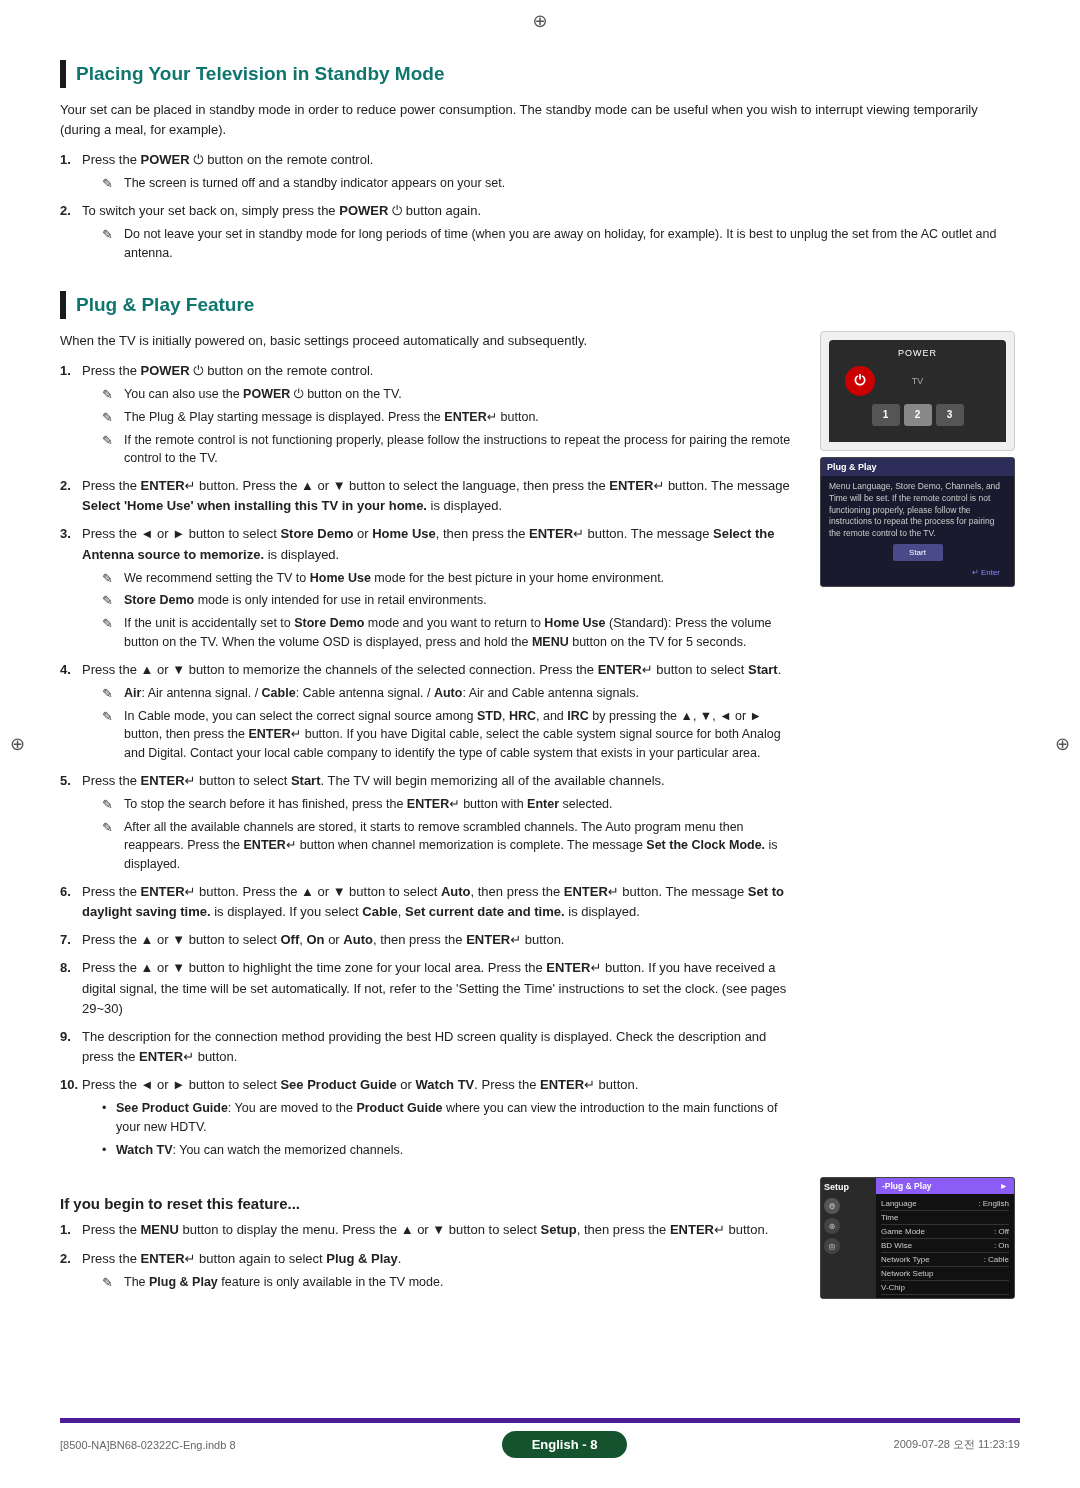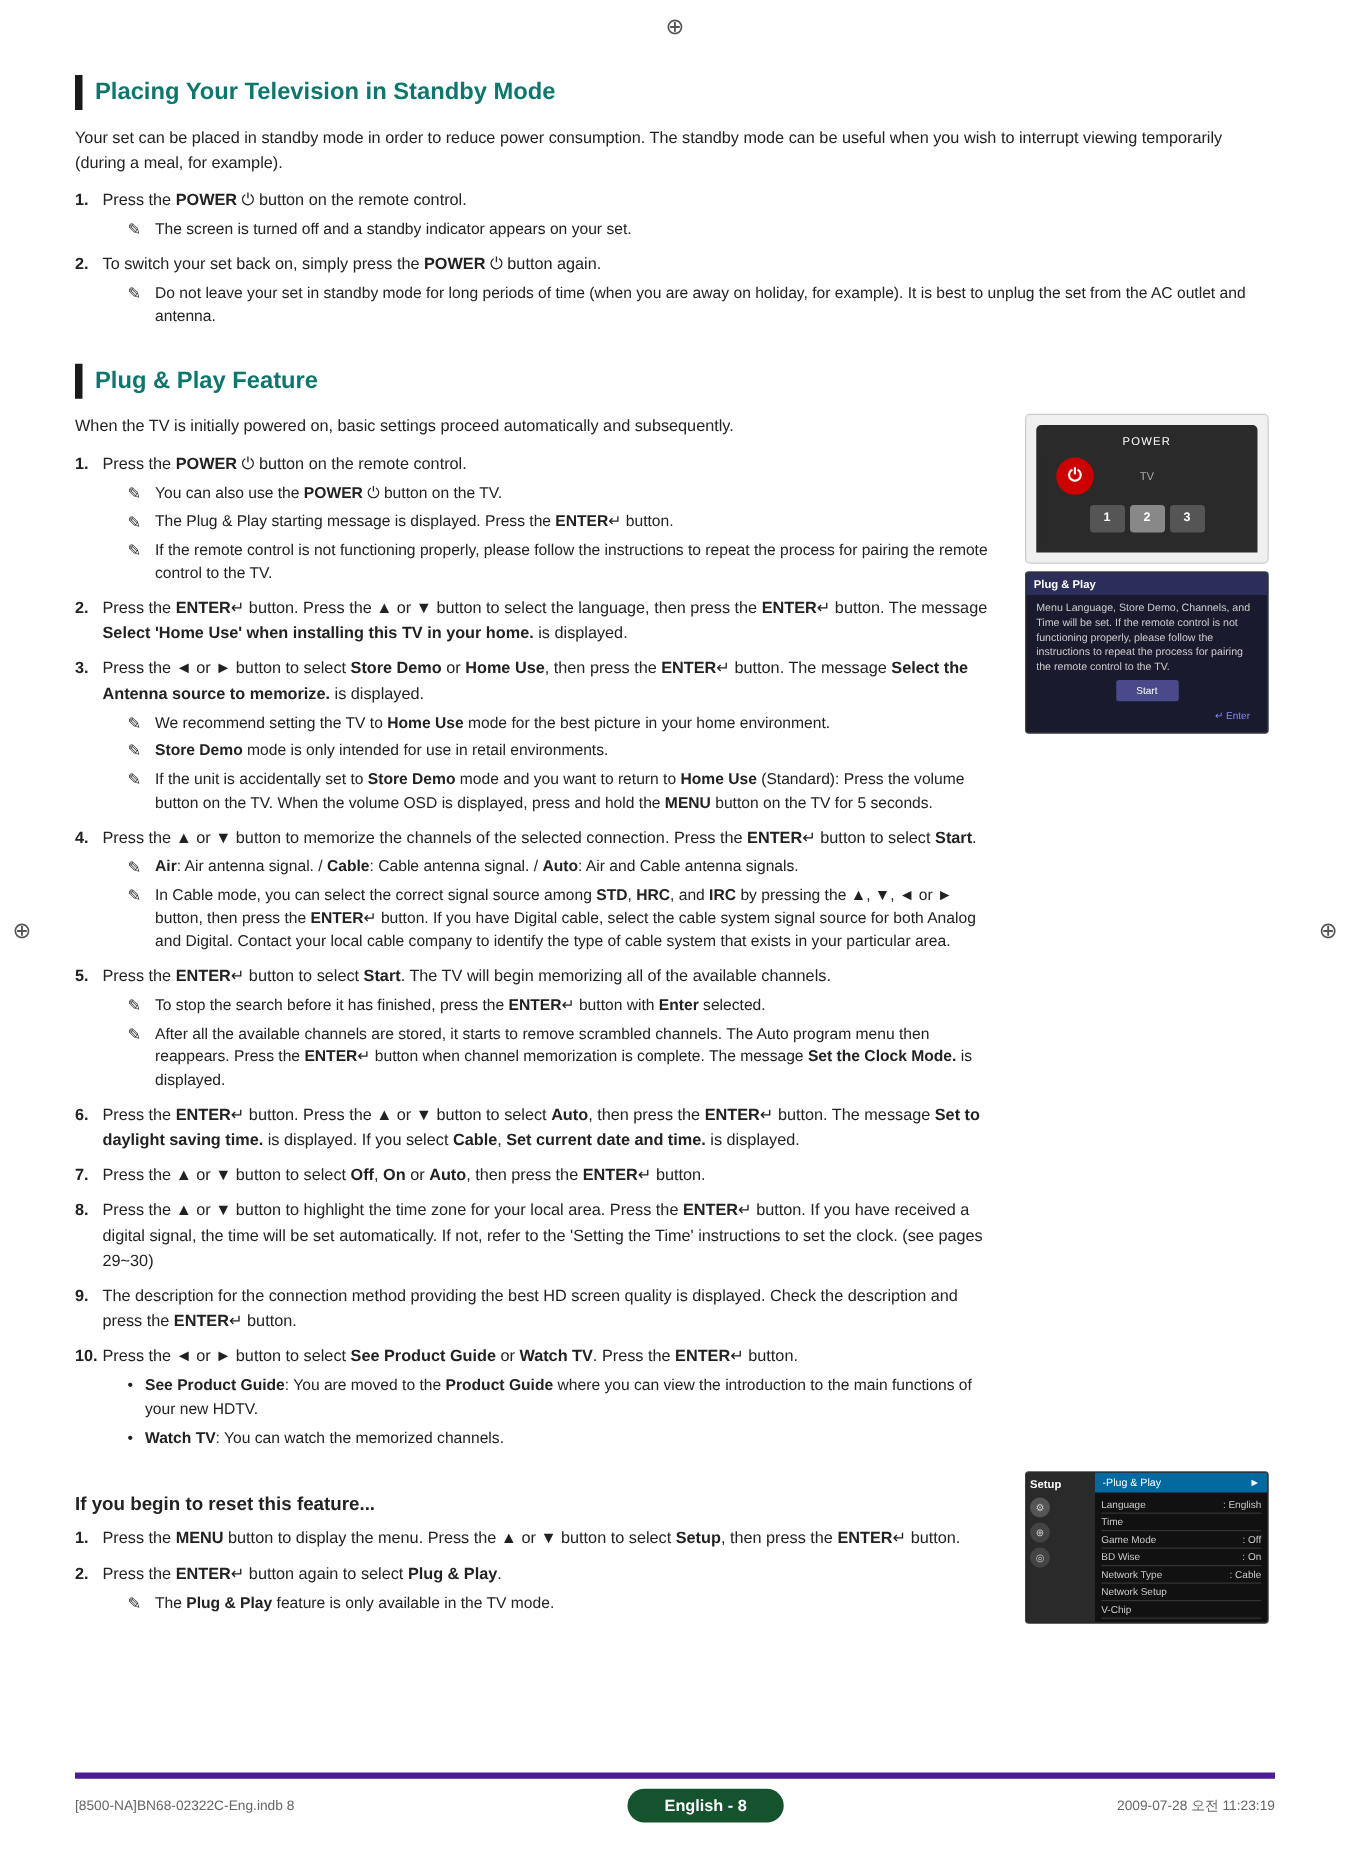--- a/index.html
+++ b/index.html
@@ -246,25 +246,25 @@
       color: #eee;
     }
     .setup-menu-left {
       width: 55px;
       background: #2a2a2a;
       padding: 4px 3px;
       font-size: 8px;
       color: #ccc;
     }
     .setup-menu-title {
-      background: #0369a1;
+      background: #8b5cf6;
       color: #fff;
       padding: 3px 6px;
       font-size: 8.5px;
-      font-weight: normal;
+      font-weight: bold;
       display: flex;
       justify-content: space-between;
     }
     .setup-menu-row {
       display: flex;
       justify-content: space-between;
       padding: 2px 0;
       border-bottom: 1px solid #333;
       color: #ccc;
     }

